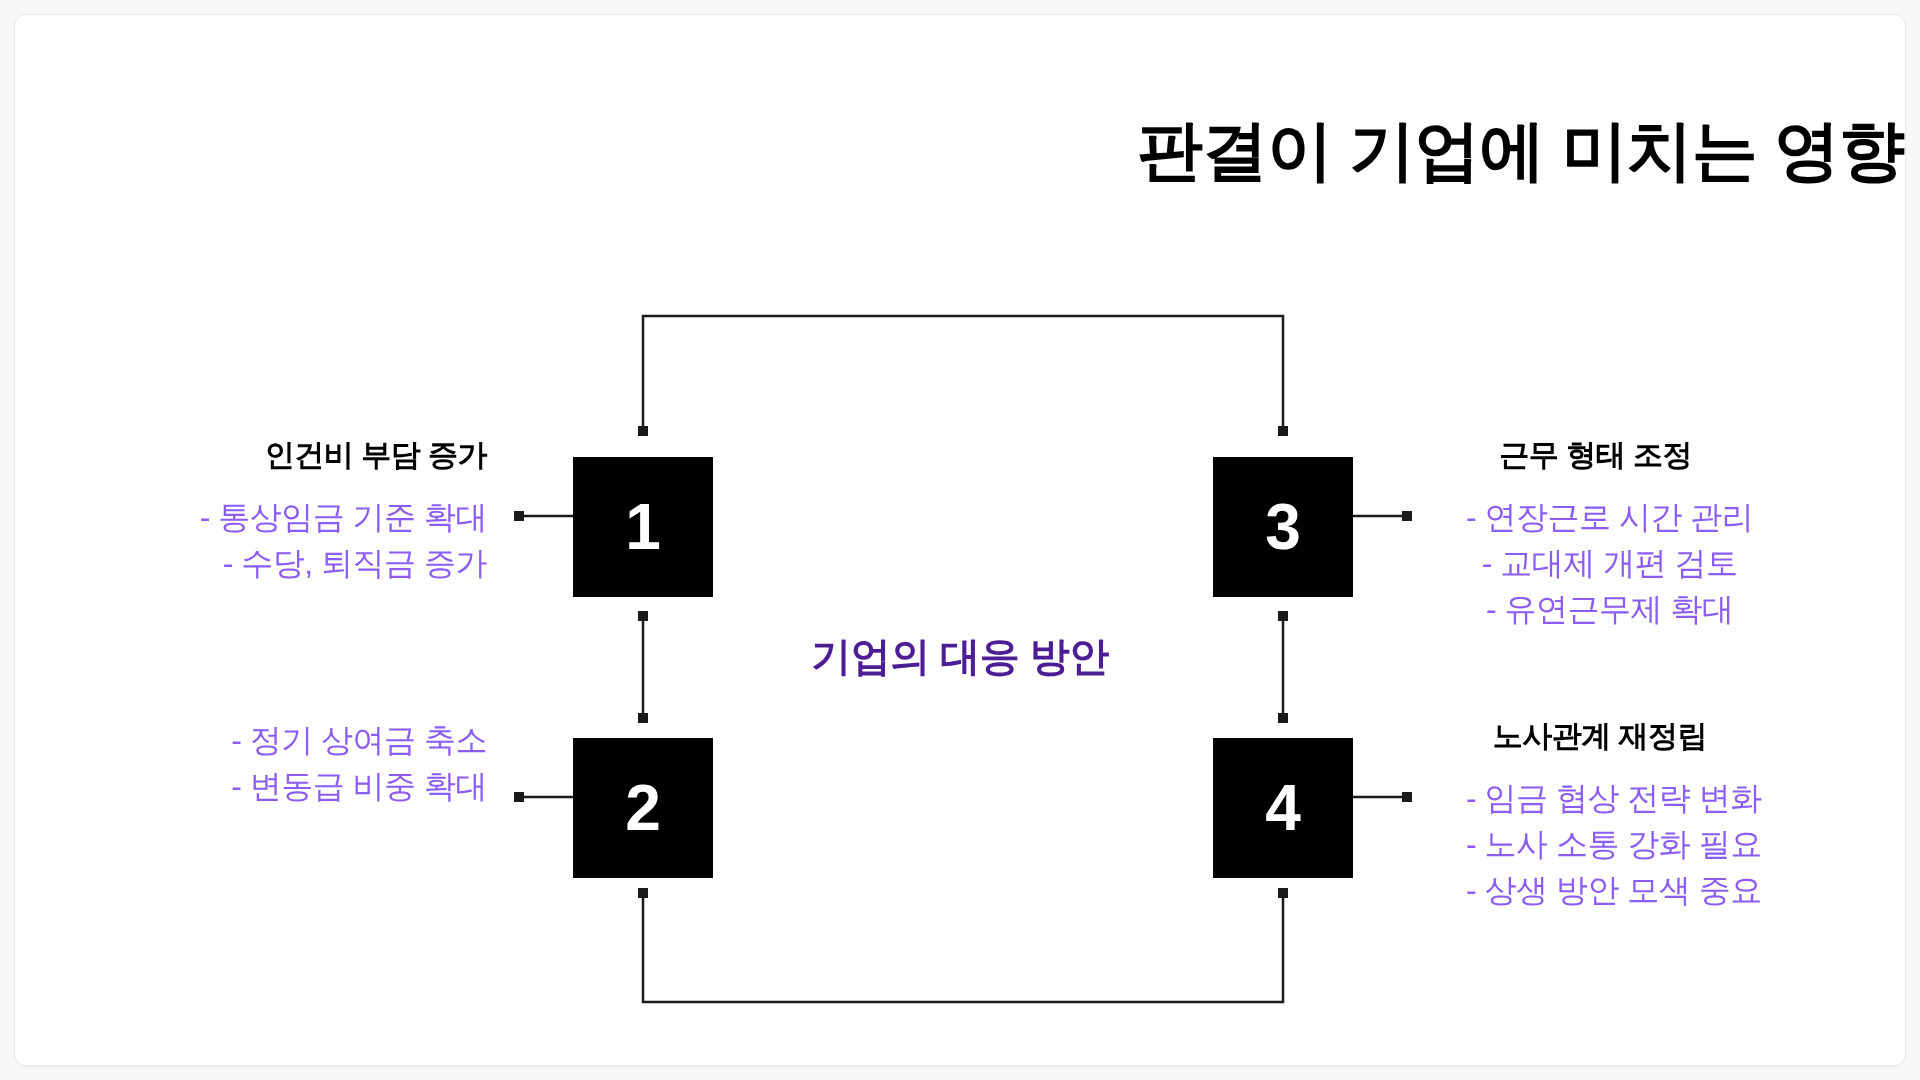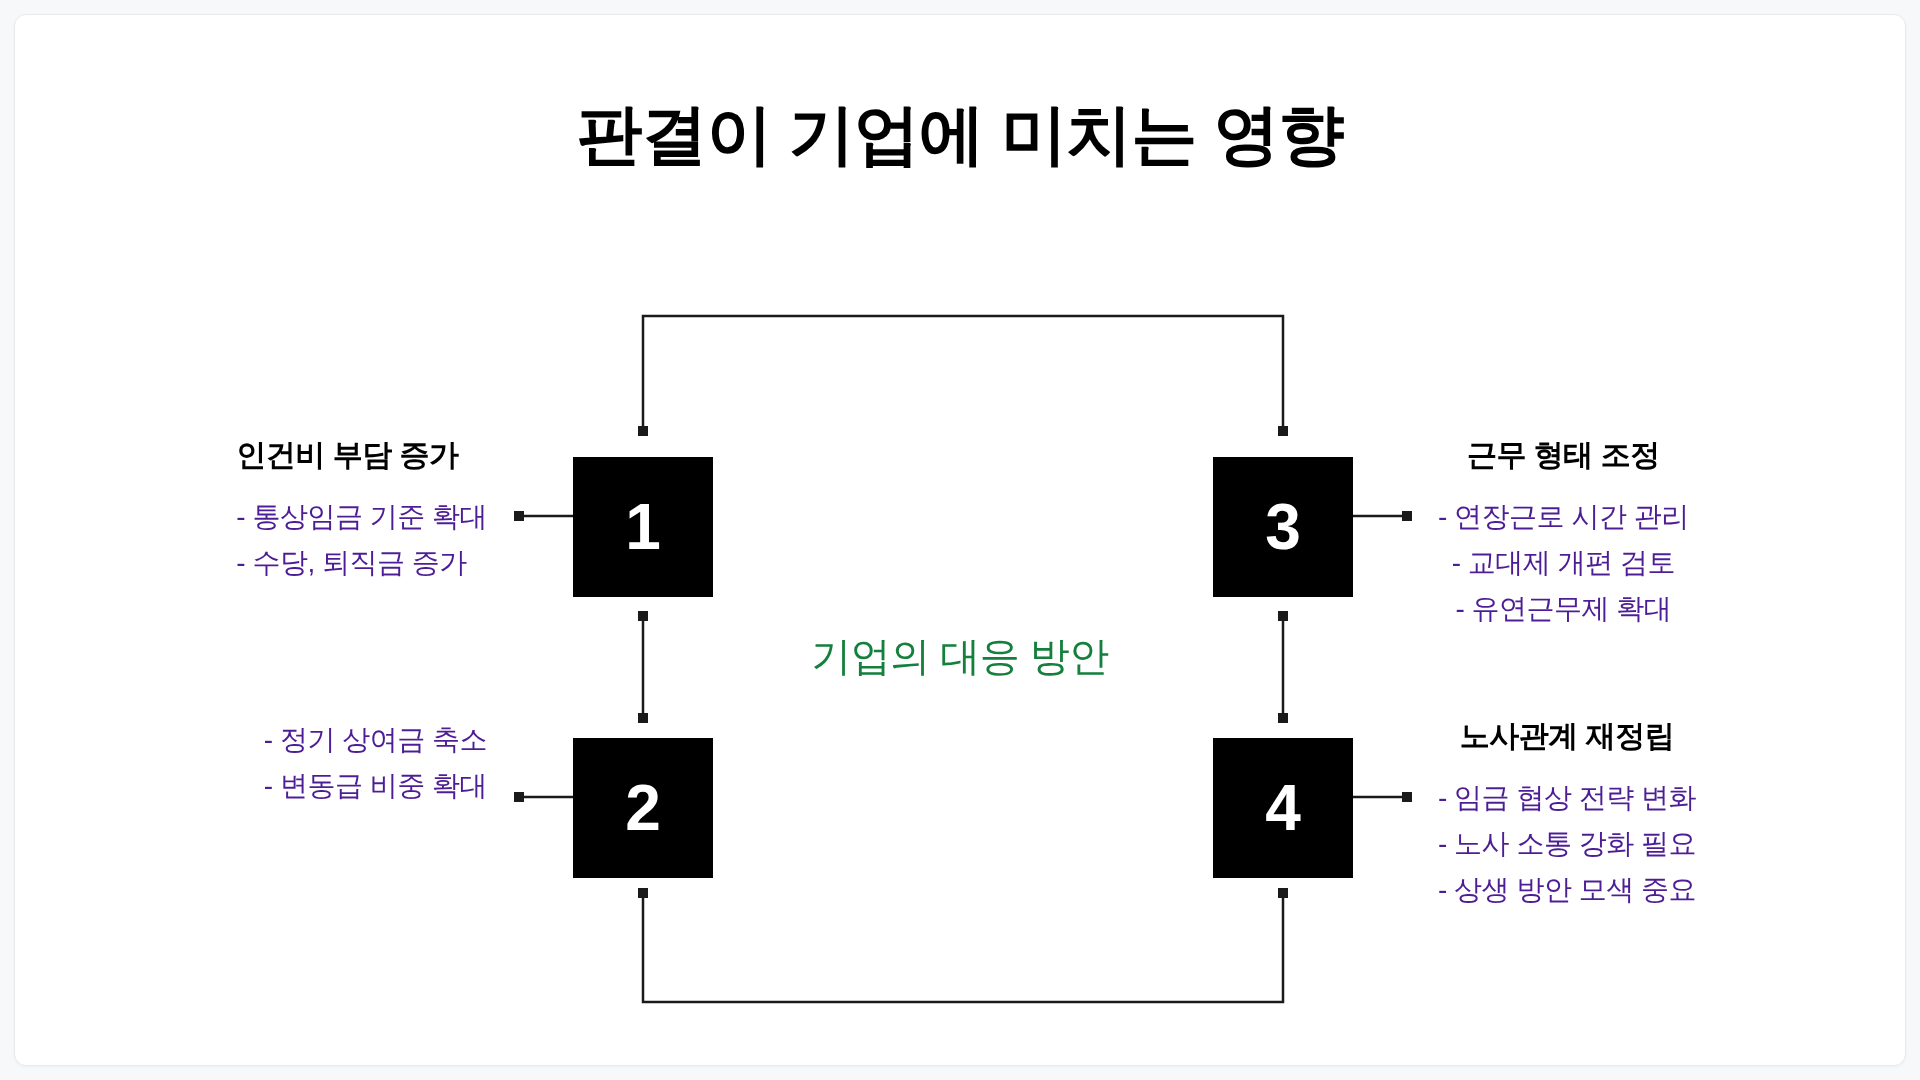--- a/index.html
+++ b/index.html
@@ -14,22 +14,22 @@
     position:absolute;
     left:14px;top:14px;right:14px;bottom:14px;
     background:#ffffff;
     border:1px solid #e8eaec;
     border-radius:12px;
     box-shadow:0 1px 3px rgba(0,0,0,0.04);
   }
   .title{
     position:absolute;
     left:0;right:0;top:98px;
-    margin:0;
-    text-align:center;
+    margin:16px;
+    text-align:right;
     font-size:66px;
     font-weight:800;
     letter-spacing:-1px;
     color:#000000;
     line-height:1.1;
   }
   .connectors{
     position:absolute;
     left:0;top:0;
     width:1920px;height:1080px;
@@ -50,43 +50,44 @@
   }
   .box1{left:573px;top:457px;}
   .box2{left:573px;top:738px;}
   .box3{left:1213px;top:457px;}
   .box4{left:1213px;top:738px;}
   .center-label{
     position:absolute;
     left:0;right:0;top:629px;
     text-align:center;
     font-size:40px;
-    font-weight:400;
+    font-weight:700;
     letter-spacing:-0.5px;
-    color:#15803d;
+    color:#4c1d95;
   }
   .tblock{
     position:absolute;
     white-space:nowrap;
   }
   .tblock h2{
     margin:0 0 20px 0;
     font-size:30px;
     font-weight:700;
     line-height:38px;
     color:#000000;
     letter-spacing:-0.5px;
   }
   .tblock .item{
-    font-size:28px;
+    font-size:32px;
     line-height:46px;
-    color:#4c1d95;
+    color:#8b5cf6;
     letter-spacing:-0.5px;
+    margin-left:28px;
   }
-  .tblock.l{right:1433px;text-align:left;}
+  .tblock.l{right:1433px;text-align:right;}
   .tblock.r{left:1438px;text-align:center;}
   .row1{top:436px;}
   .row2{top:717px;}
 </style>
 </head>
 <body>
 
 <div class="page">
   <div class="card"></div>
 

